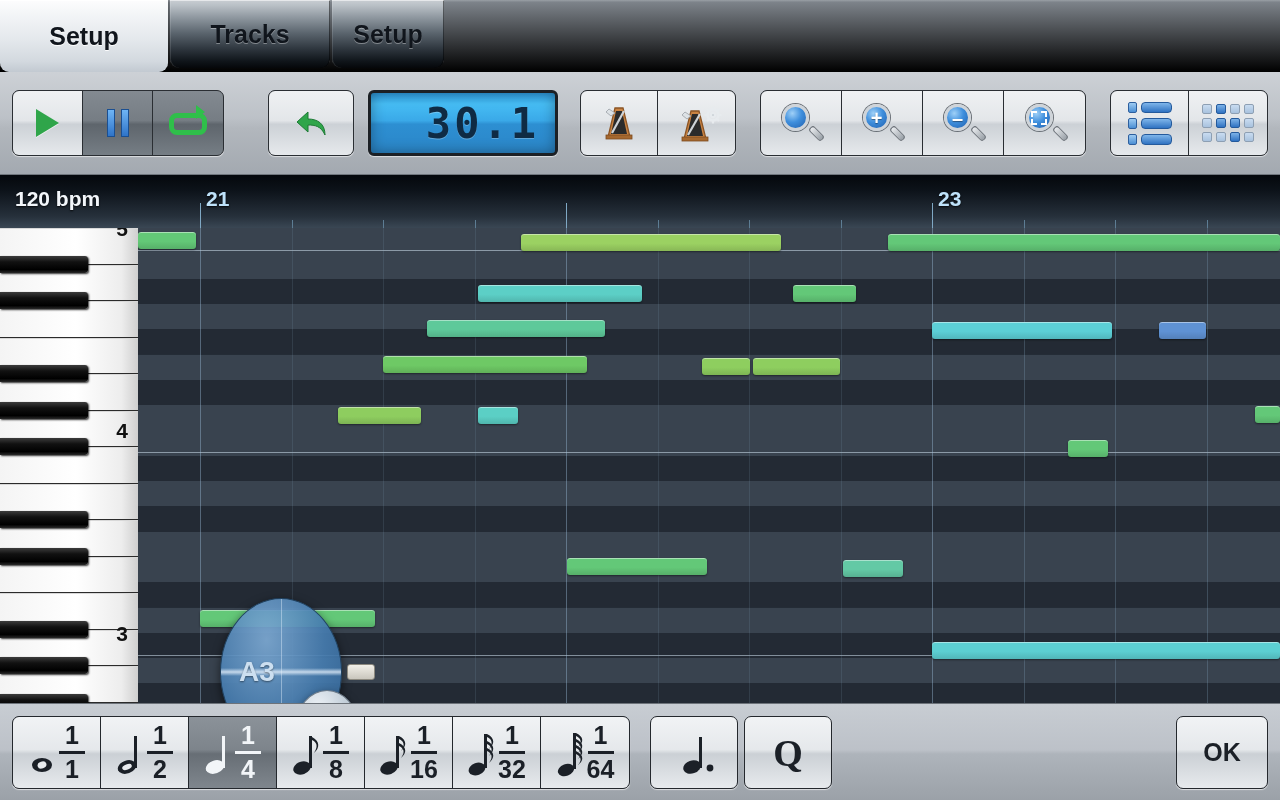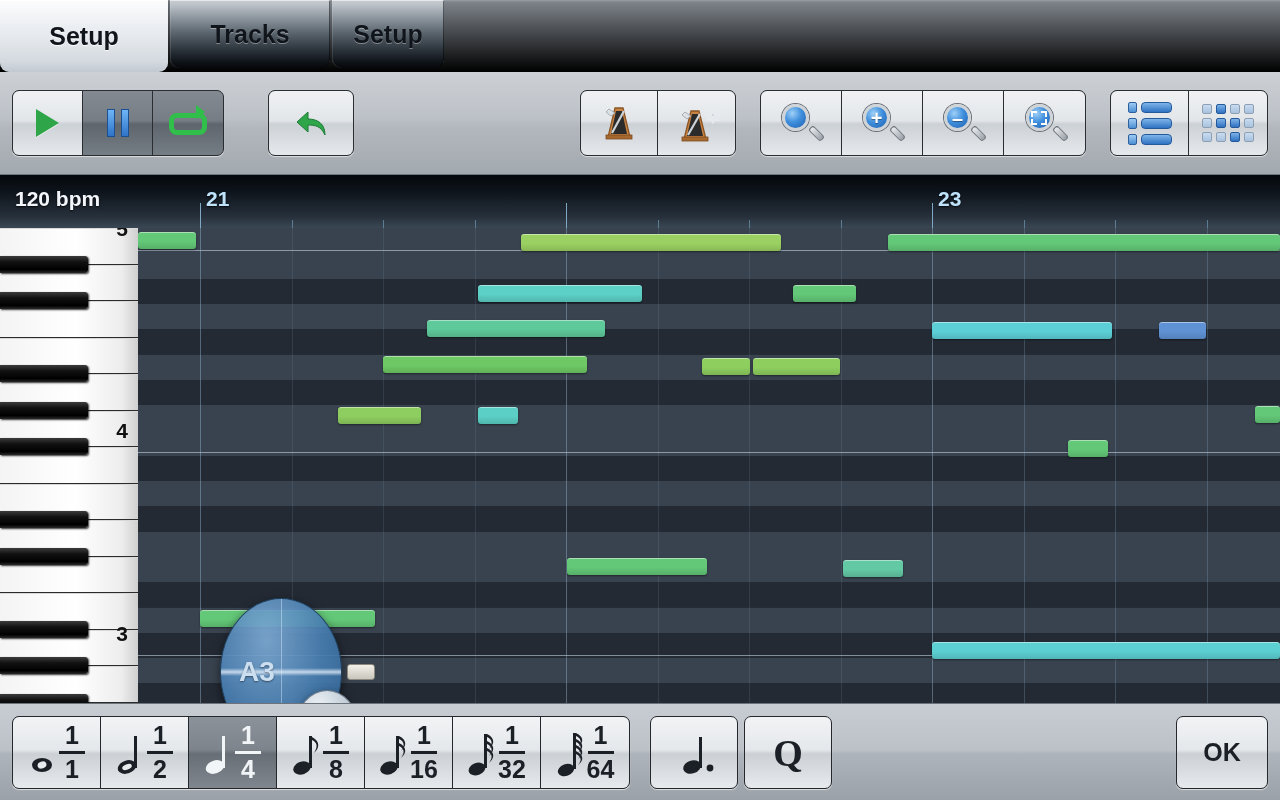--- a/index.html
+++ b/index.html
@@ -351,20 +351,23 @@
     <div class="tgroup" style="left:268px;width:86px;">
       <div class="tbtn" style="width:84px;">
         <span class="ico-undo">
           <svg viewBox="0 0 34 30">
             <path d="M14 4 L14 11 C24 11 31 16 31 27 C27 18 21 17 14 17 L14 24 L3 14 Z" fill="#2fa54a" stroke="#1d7a35" stroke-width="1"></path>
           </svg>
         </span>
       </div>
     </div>
 
+    <div class="lcd" style="left:368px;">
+      <span class="lcd-val">30.1</span>
+    </div>
 
     <div class="tgroup" style="left:580px;width:156px;">
       <div class="tbtn" style="width:77px;">
         <span class="ico-metro">
           <svg width="36" height="34" viewBox="0 0 36 34">
             <polygon points="14,2 22,2 29,31 7,31" fill="#c98342" stroke="#8b5424" stroke-width="1.3"></polygon>
             <polygon points="15,5 21,5 26,28 10,28" fill="#2b2b2b"></polygon>
             <rect x="5" y="29" width="26" height="4" fill="#a5682f" stroke="#7d4c20" stroke-width="0.8"></rect>
             <line x1="11" y1="27" x2="23" y2="5" stroke="#cfd4d8" stroke-width="2.2"></line>
             <polygon points="8,3 14,7 10,10 5,6" fill="#dde2e6" stroke="#9aa0a6" stroke-width="0.8"></polygon>

